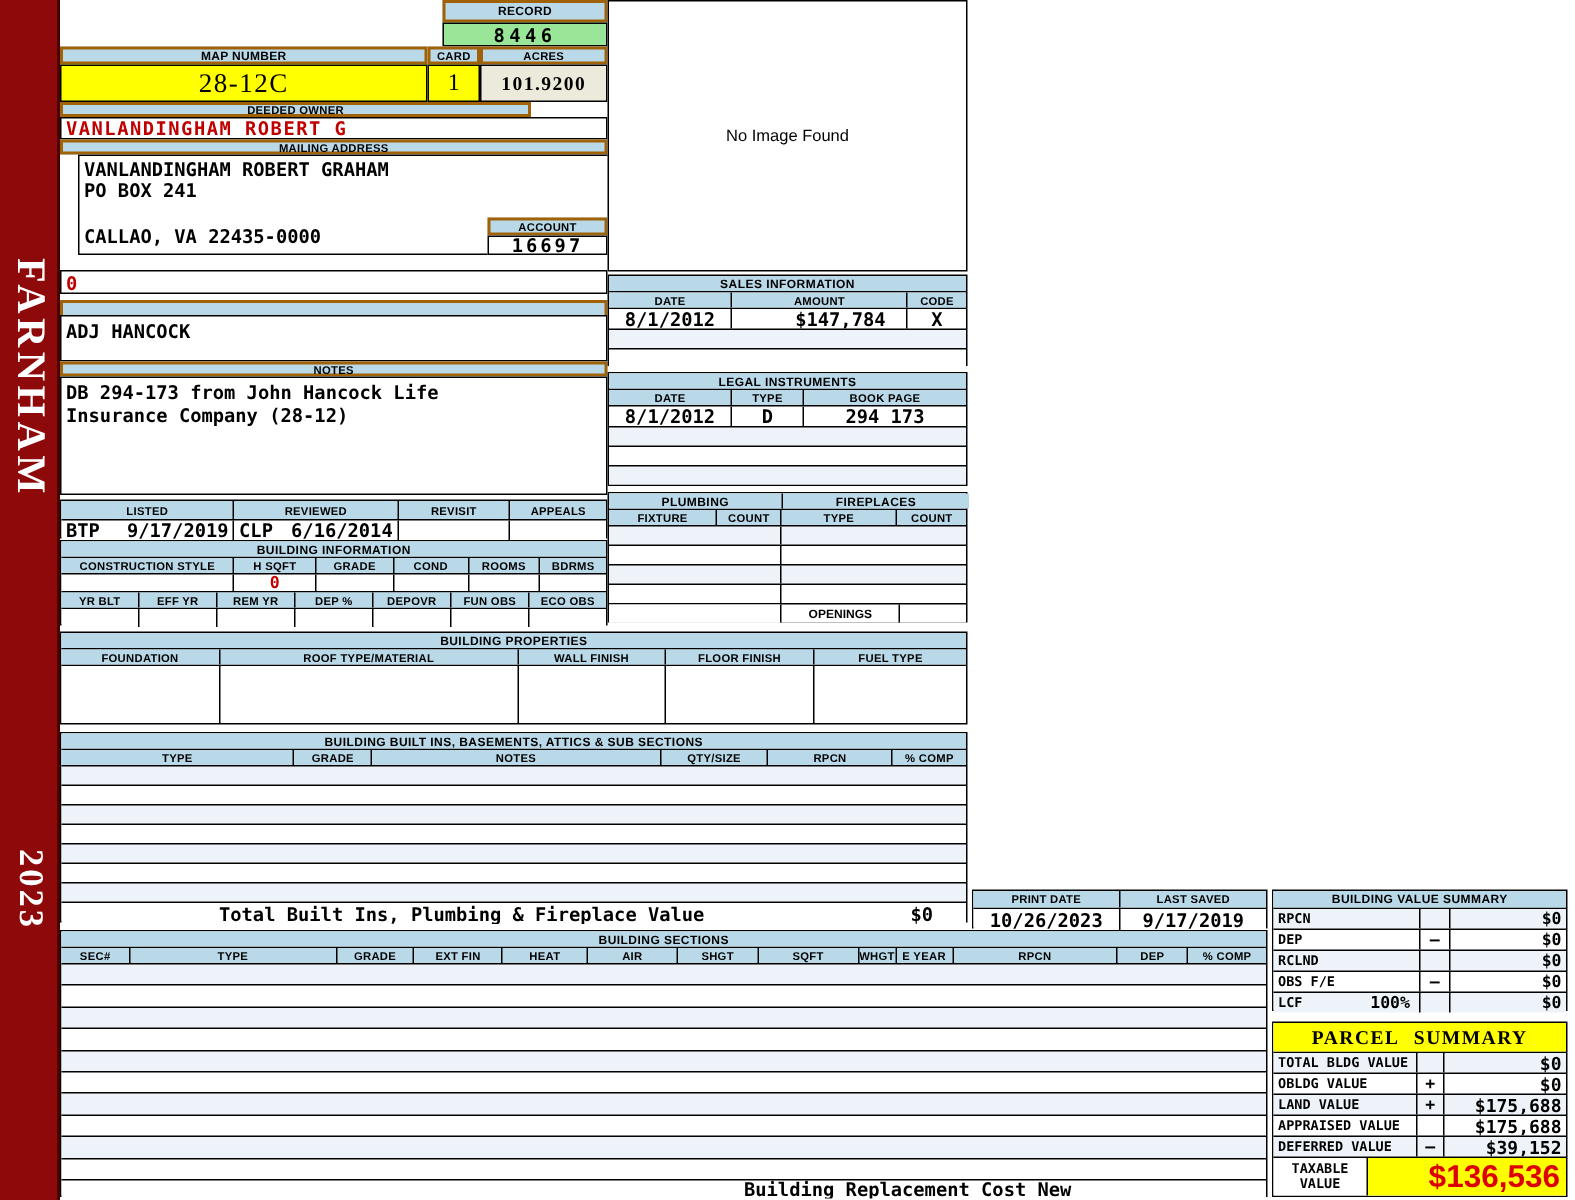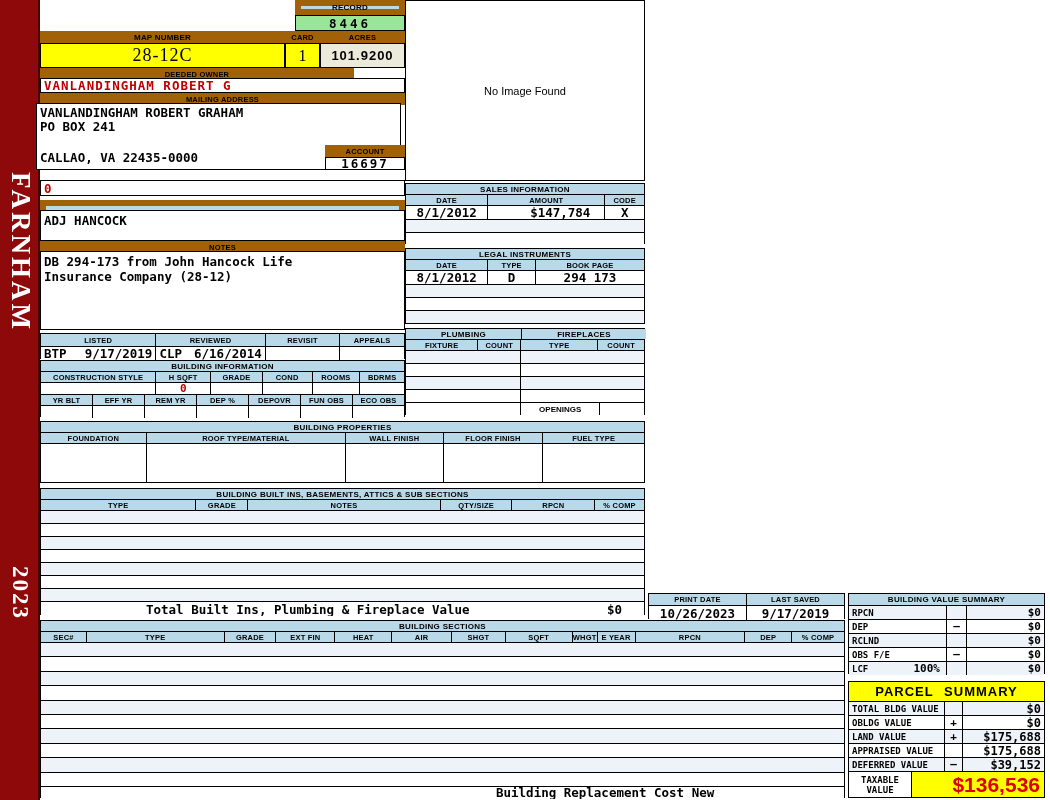--- a/index.html
+++ b/index.html
@@ -4,23 +4,23 @@
 <style>
   :root{
     --blue:#b9d9e9; --yellow:#ffff00; --green:#99e699; --cream:#eceada;
     --red:#c00000; --redbright:#dd0000; --sidebar:#8e0909; --rowalt:#eef3fa;
   }
   html,body{margin:0;padding:0}
   #page{position:relative;width:1050px;height:800px;background:#fff;
         font-family:"Liberation Sans",sans-serif;overflow:hidden}
   .abs{position:absolute;box-sizing:border-box}
   .bx{border:1px solid #000;background:#fff}
-  .hdr{background:var(--blue);border:6px solid #a16207;font:bold 7.5px "Liberation Sans",sans-serif;
+  .hdr{background:var(--blue);border:2px solid #a16207;font:bold 7.5px "Liberation Sans",sans-serif;
        display:flex;align-items:center;justify-content:center;letter-spacing:.2px;white-space:nowrap}
-  .mono{font-family:Liberation Sans, sans-serif;font-weight:bold}
+  .mono{font-family:Liberation Serif, serif;font-weight:bold}
   .serif{font-family:"Liberation Serif",serif}
   .red{color:var(--red)}
   .tbl{position:absolute;box-sizing:border-box;border:1px solid #000;background:#fff}
   .row{display:flex;box-sizing:border-box;border-top:1px solid #000;background:#fff}
   .tbl>.row:first-child{border-top:0}
   .row>*{box-sizing:border-box;border-left:1px solid #000;display:flex;align-items:center;
          justify-content:center;overflow:hidden;white-space:nowrap}
   .row>*:first-child{border-left:0}
   .th{background:var(--blue);font:bold 7.5px "Liberation Sans",sans-serif;letter-spacing:.2px}
   .ttl{background:var(--blue);font:bold 8px "Liberation Sans",sans-serif;letter-spacing:.3px;flex:1}
@@ -50,21 +50,21 @@
   <div class="abs hdr" style="left:285px;top:31px;width:35px;height:12px">CARD</div>
   <div class="abs hdr" style="left:320px;top:31px;width:85px;height:12px">ACRES</div>
   <div class="abs bx serif" style="left:40px;top:43px;width:245px;height:25px;background:var(--yellow);display:flex;align-items:center;justify-content:center;font-size:18px;letter-spacing:1px">28-12C</div>
   <div class="abs bx serif" style="left:285px;top:43px;width:35px;height:25px;background:var(--yellow);display:flex;align-items:center;justify-content:center;font-size:16px">1</div>
   <div class="abs bx mono" style="left:320px;top:43px;width:85px;height:25px;background:var(--cream);display:flex;align-items:center;justify-content:center;font-size:13px;letter-spacing:1px">101.9200</div>
 
   <div class="abs hdr" style="left:40px;top:68px;width:314px;height:10px">DEEDED OWNER</div>
   <div class="abs bx dval red" style="left:40px;top:78px;width:365px;height:15px;display:flex;align-items:center;justify-content:flex-start;padding-left:3px;letter-spacing:1px">VANLANDINGHAM ROBERT G</div>
 
   <div class="abs hdr" style="left:40px;top:93px;width:365px;height:10px">MAILING ADDRESS</div>
-  <div class="abs bx" style="left:36px;top:103px;width:365px;height:67px;padding:2px 3px">
+  <div class="abs bx" style="left:52px;top:103px;width:365px;height:67px;padding:2px 3px">
     <div class="dval" style="line-height:14px">VANLANDINGHAM ROBERT GRAHAM</div>
     <div class="dval" style="line-height:14px">PO BOX 241</div>
     <div class="dval" style="line-height:14px;margin-top:17px">CALLAO, VA 22435-0000</div>
   </div>
   <div class="abs hdr" style="left:325px;top:145px;width:80px;height:12px">ACCOUNT</div>
   <div class="abs bx dval" style="left:325px;top:157px;width:80px;height:13px;display:flex;align-items:center;justify-content:center;letter-spacing:2px">16697</div>
 
   <div class="abs bx dval red" style="left:40px;top:180px;width:365px;height:16px;display:flex;align-items:center;justify-content:flex-start;padding-left:3px">0</div>
 
   <div class="abs hdr" style="left:40px;top:200px;width:365px;height:24px">LEGAL DESCRIPTION</div>

